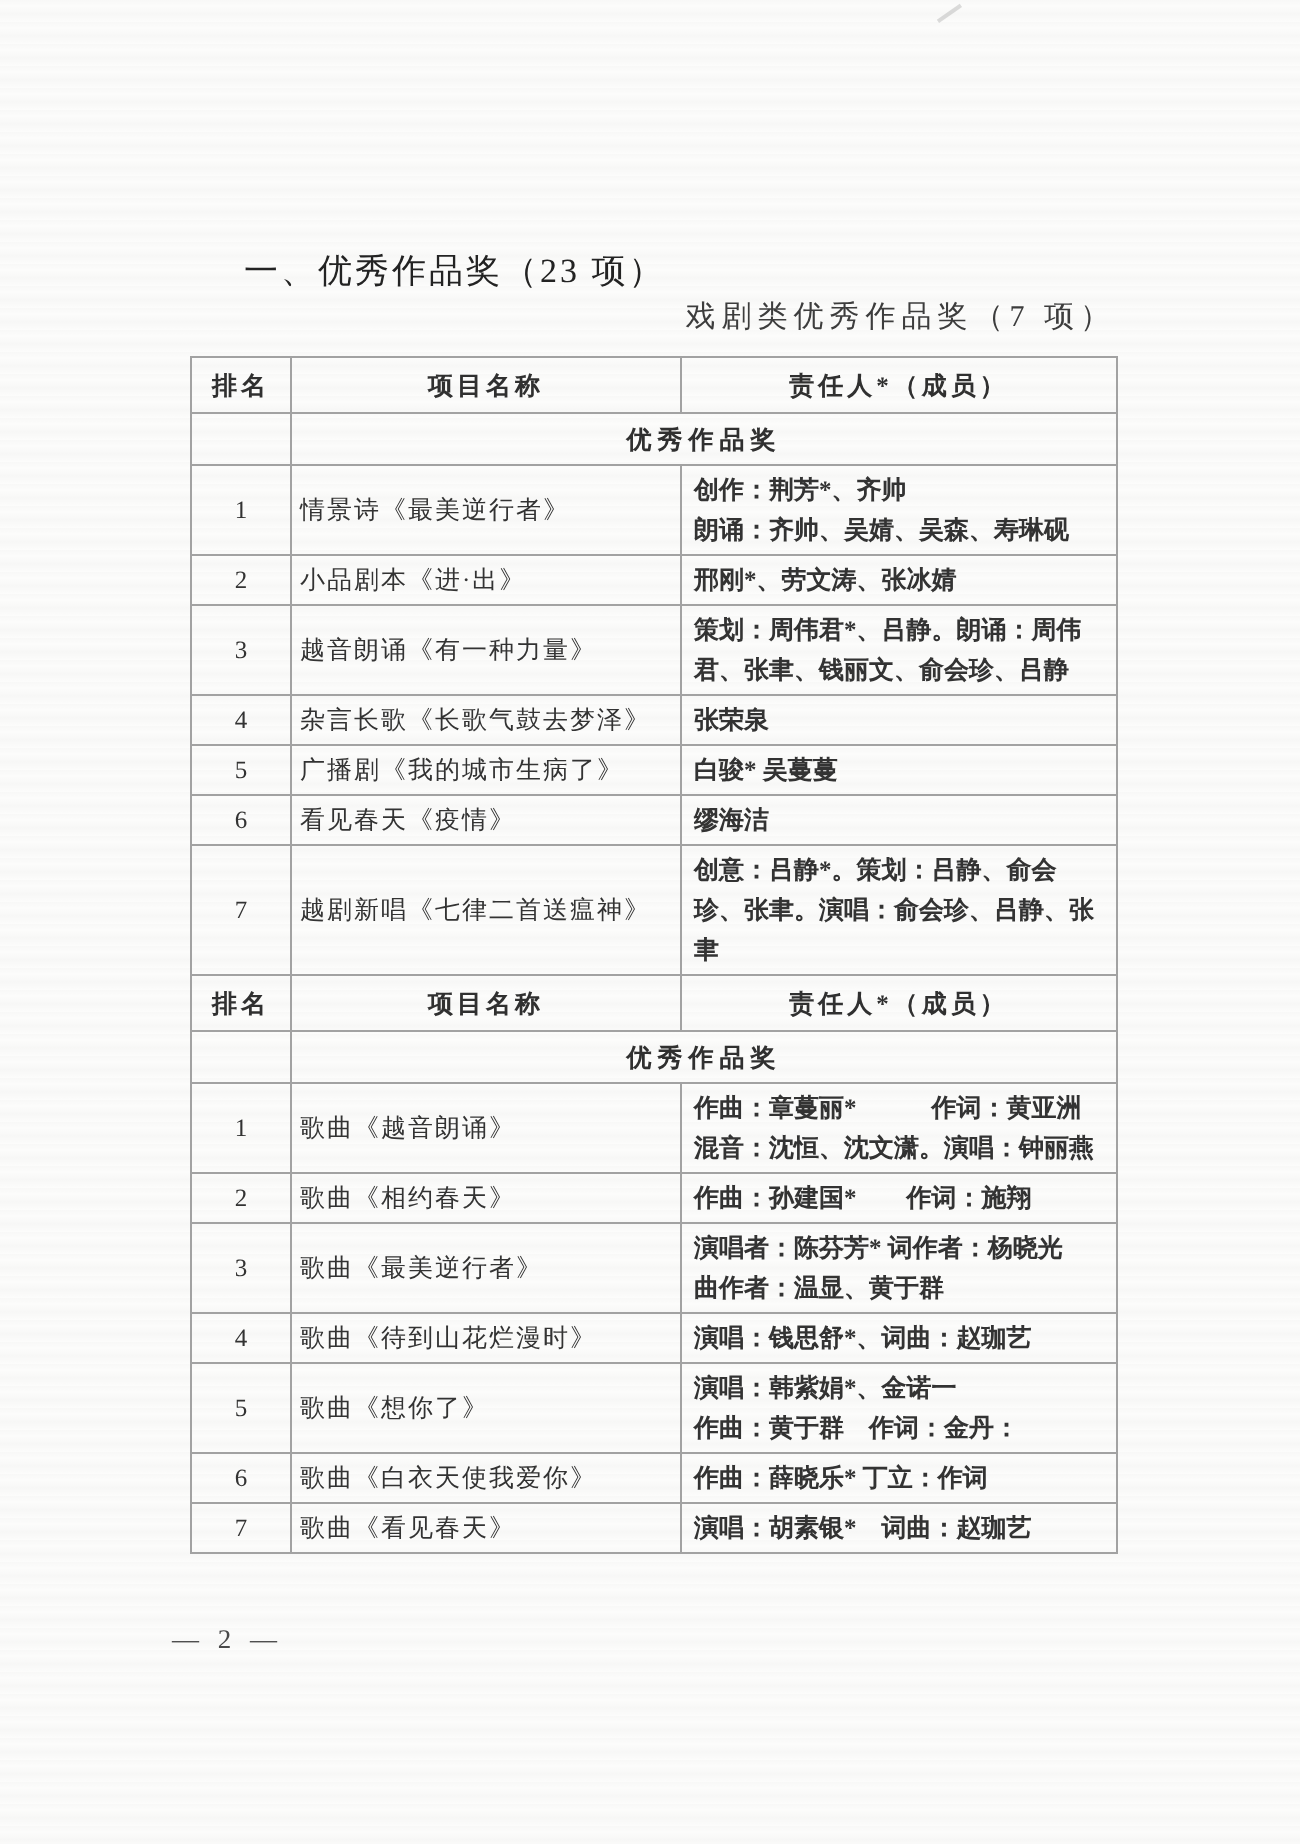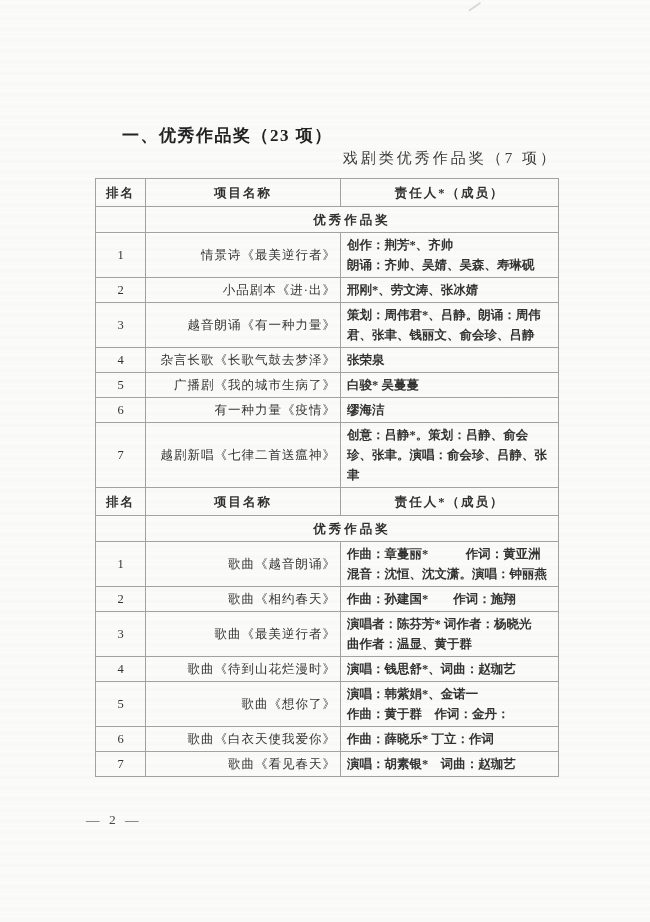--- a/index.html
+++ b/index.html
@@ -17,21 +17,21 @@
     color:#383838;
     overflow:hidden;
   }
   .scan-artifact{
     position:absolute;left:470px;top:5px;width:14px;height:8px;
     border-top:2px solid rgba(120,120,120,0.25);
     transform:rotate(-35deg);
   }
   .doc-heading{
     position:absolute;left:122px;top:124px;
-    font-size:17px;font-weight:bold;color:#232323;
+    font-size:17px;font-weight:normal;color:#232323;
     letter-spacing:1.5px;
   }
   .table-section{position:absolute;left:95px;width:463px;}
   .section-drama{top:149px;}
   .section-music{top:487px;}
   .table-title{
     text-align:right;
     font-size:15px;color:#3d3d3d;
     letter-spacing:3px;
     margin:0 0 10px 0;
@@ -58,21 +58,21 @@
   }
   tr.subheader-row td{
     height:23px;
     text-align:center;
     font-weight:bold;
     letter-spacing:3px;
     color:#303030;
     margin-top:24px;
   }
   td.rank-cell{text-align:center;padding:2px 2px;color:#333;}
-  td.project-cell{text-align:right;padding:2px 4px;letter-spacing:1px;color:#333;}
+  td.project-cell{text-align:left;padding:2px 4px;letter-spacing:1px;color:#333;}
   td.person-cell{
     text-align:left;padding:2px 6px;
     white-space:pre-line;
     color:#333;
     font-weight:bold;
   }
   .page-footer{
     position:absolute;left:86px;top:812px;
     font-size:13.5px;color:#4a4a4a;
     letter-spacing:3px;
@@ -128,21 +128,21 @@
             <td class="project-cell">杂言长歌《长歌气鼓去梦泽》</td>
             <td class="person-cell">张荣泉</td>
           </tr>
           <tr>
             <td class="rank-cell">5</td>
             <td class="project-cell">广播剧《我的城市生病了》</td>
             <td class="person-cell">白骏* 吴蔓蔓</td>
           </tr>
           <tr>
             <td class="rank-cell">6</td>
-            <td class="project-cell">有一种力量《疫情》</td>
+            <td class="project-cell">看见春天《疫情》</td>
             <td class="person-cell">缪海洁</td>
           </tr>
           <tr>
             <td class="rank-cell">7</td>
             <td class="project-cell">越剧新唱《七律二首送瘟神》</td>
             <td class="person-cell">创意：吕静*。策划：吕静、俞会珍、张聿。演唱：俞会珍、吕静、张聿</td>
           </tr>
         </tbody>
     </table>
   </div>

